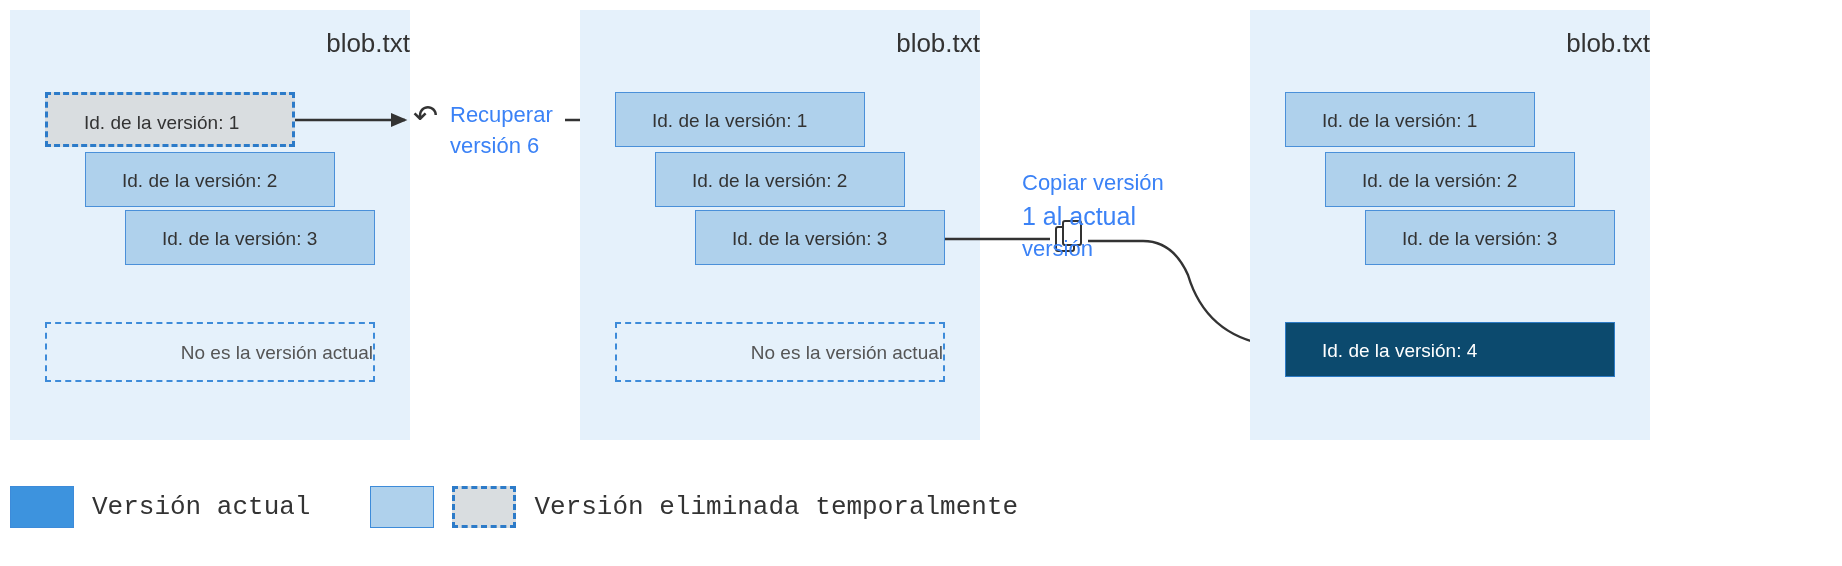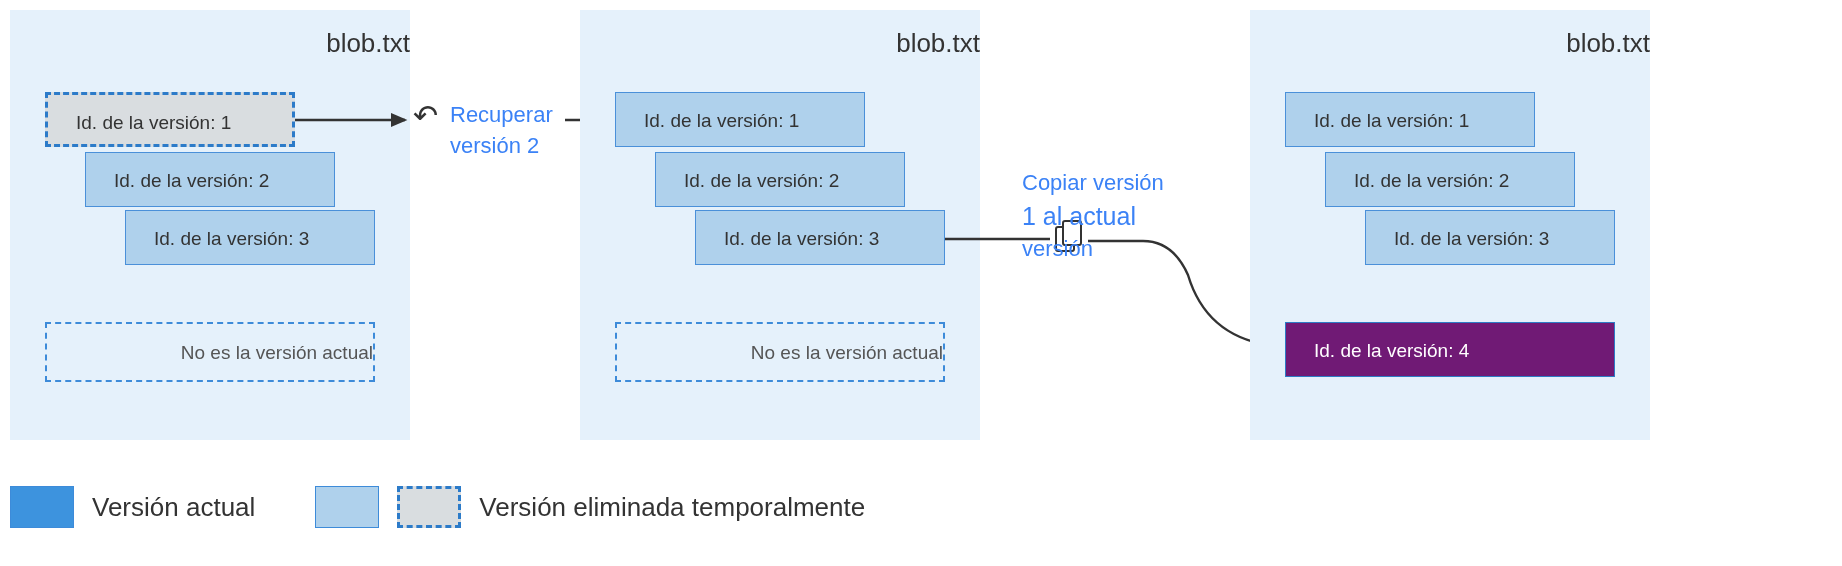--- a/index.html
+++ b/index.html
@@ -28,27 +28,27 @@
     text-align: right;
     font-size: 26px;
     padding-top: 18px;
     color: #333;
   }
   .version-box {
     position: absolute;
     width: 250px;
     height: 55px;
     line-height: 55px;
-    padding-left: 28px;
+    padding-left: 36px;
     font-size: 19px;
     color: #333;
     border: 1px solid #4a90d9;
   }
   .v-prev { background: #AFD1EC; }
-  .v-cur  { background: #701a75; border:1px solid #2d7bc5; }
+  .v-cur  { background: #0c4a6e; border:1px solid #2d7bc5; }
   .v-del  {
     background: #d9dde0;
     border: 3px dashed #2c7bc9;
   }
   .no-current {
     position: absolute;
     left: 35px;
     width: 330px;
     height: 60px;
     top: 312px;
@@ -69,21 +69,21 @@
   }
   .swatch {
     width: 64px;
     height: 42px;
     display: inline-block;
     border: 1px solid #3d8bd9;
   }
   .sw-cur  { background:#3D93DE; }
   .sw-prev { background:#AFD1EC; }
   .sw-del  { background:#d9dde0; border:3px dashed #2c7bc9; }
-  .legend span { margin-right: 42px; }
+  .legend span { margin-right: 42px; font-family: Liberation Mono, monospace; }
   .undo-icon {
     position:absolute;
     font-size: 30px;
     color:#333;
   }
   .copy-icon {
     position:absolute;
     font-size:28px;
     color:#333;
   }
@@ -113,21 +113,21 @@
         <marker id="ah1" markerWidth="8" markerHeight="8" refX="6" refY="3" orient="auto">
           <path d="M0,0 L7,3 L0,6 Z" fill="#333"></path>
         </marker>
       </defs>
     <line x1="0" y1="10" x2="110" y2="10" stroke="#333" stroke-width="2.4" marker-end="url(#ah1)"></line>
   </svg>
   <div class="undo-icon" style="left:403px; top:88px">↶</div>
 
   <div class="action-label" style="left:440px; top:90px">
     <span>Recuperar</span><br>
-    <span>versión 2</span>
+    <span>versión 6</span>
   </div>
 
   <svg class="arrow-svg" style="left:555px; top:100px" width="60" height="20">
     <defs>
         <marker id="ah1b" markerWidth="8" markerHeight="8" refX="6" refY="3" orient="auto">
           <path d="M0,0 L7,3 L0,6 Z" fill="#333"></path>
         </marker>
       </defs>
     <line x1="0" y1="10" x2="46" y2="10" stroke="#333" stroke-width="2.4" marker-end="url(#ah1b)"></line>
   </svg>

